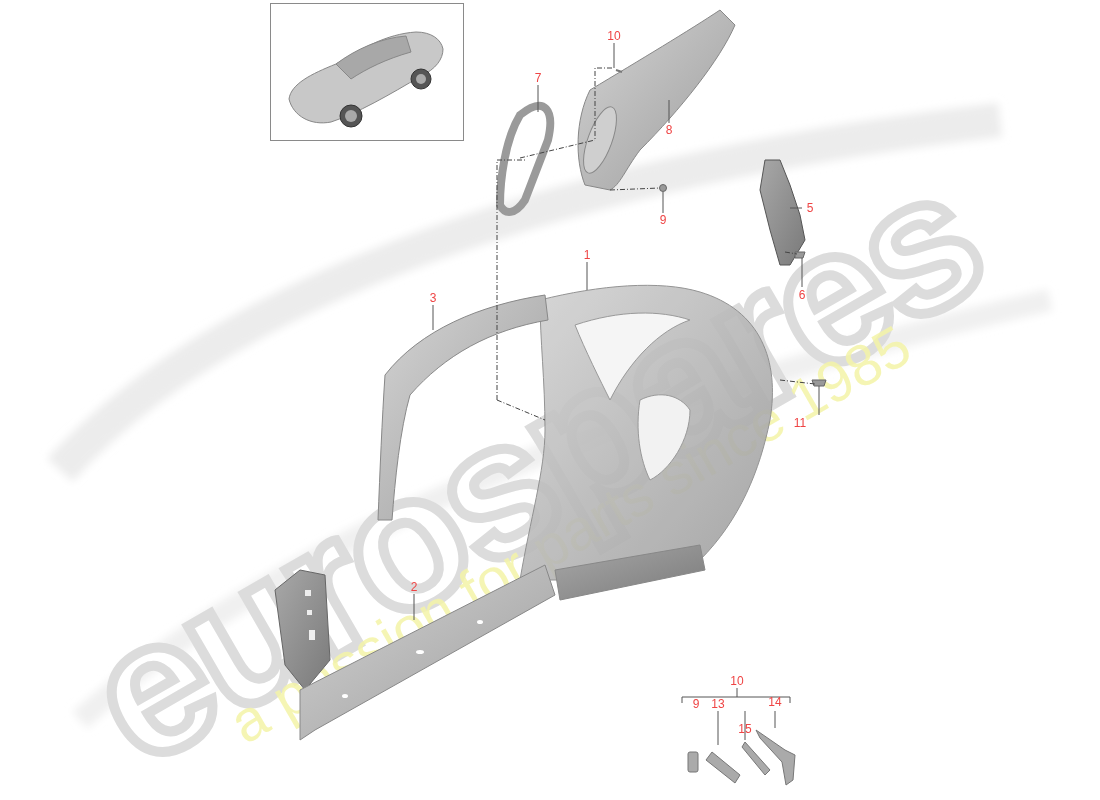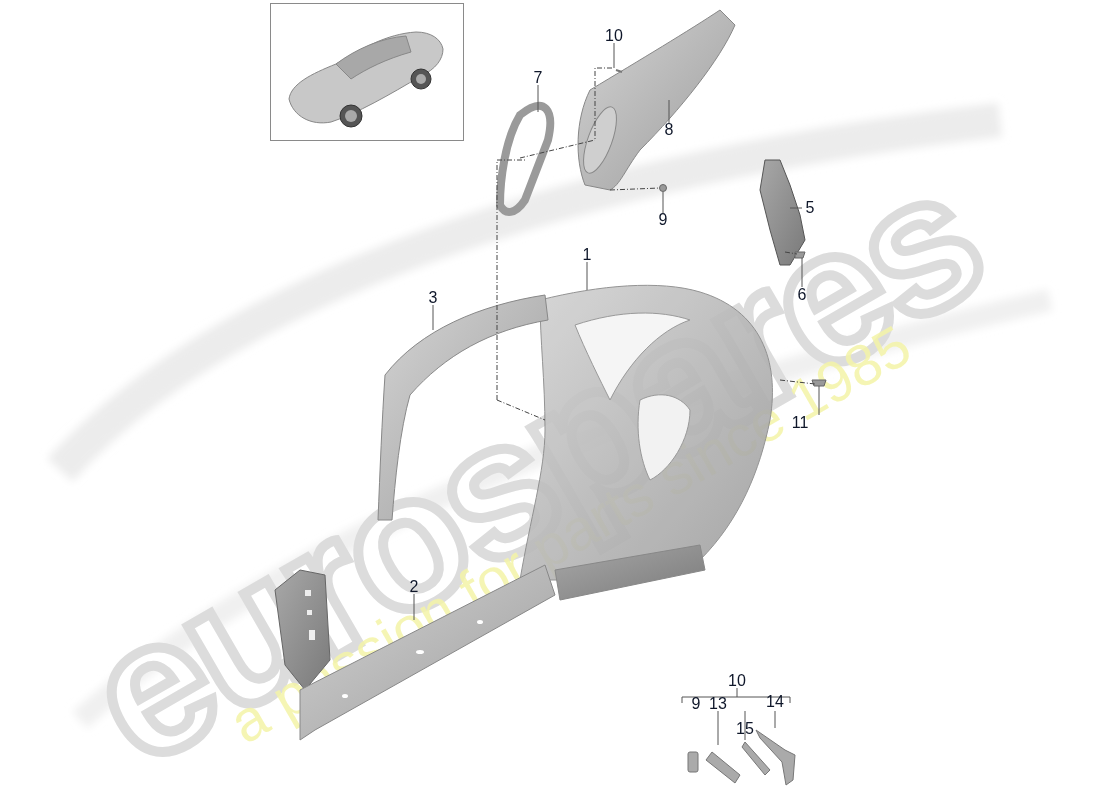--- a/index.html
+++ b/index.html
@@ -1,19 +1,19 @@
 <!DOCTYPE html>
 <html><head>
 <meta charset="utf-8">
 <style>
   html, body { margin:0; padding:0; background:#ffffff; }
   body { width:1100px; height:800px; position:relative; overflow:hidden; font-family:"Liberation Sans", sans-serif; }
   .canvas { position:absolute; left:0; top:0; width:1100px; height:800px; }
   .thumb { position:absolute; left:270px; top:3px; width:194px; height:138px; border:1px solid #8a8a8a; background:#fff; box-sizing:border-box; }
-  .label { position:absolute; font-size:16px; color:#0f172a; line-height:1; transform:translate(-50%,-50%); white-space:nowrap; }
+  .label { position:absolute; font-size:12px; color:#ef4444; line-height:1; transform:translate(-50%,-50%); white-space:nowrap; }
   svg { position:absolute; left:0; top:0; }
 </style>
 </head>
 <body>
 
 <div class="canvas">
 
   <svg width="1100" height="800">
     <defs>
       <filter id="soft" x="-10%" y="-10%" width="120%" height="120%">

